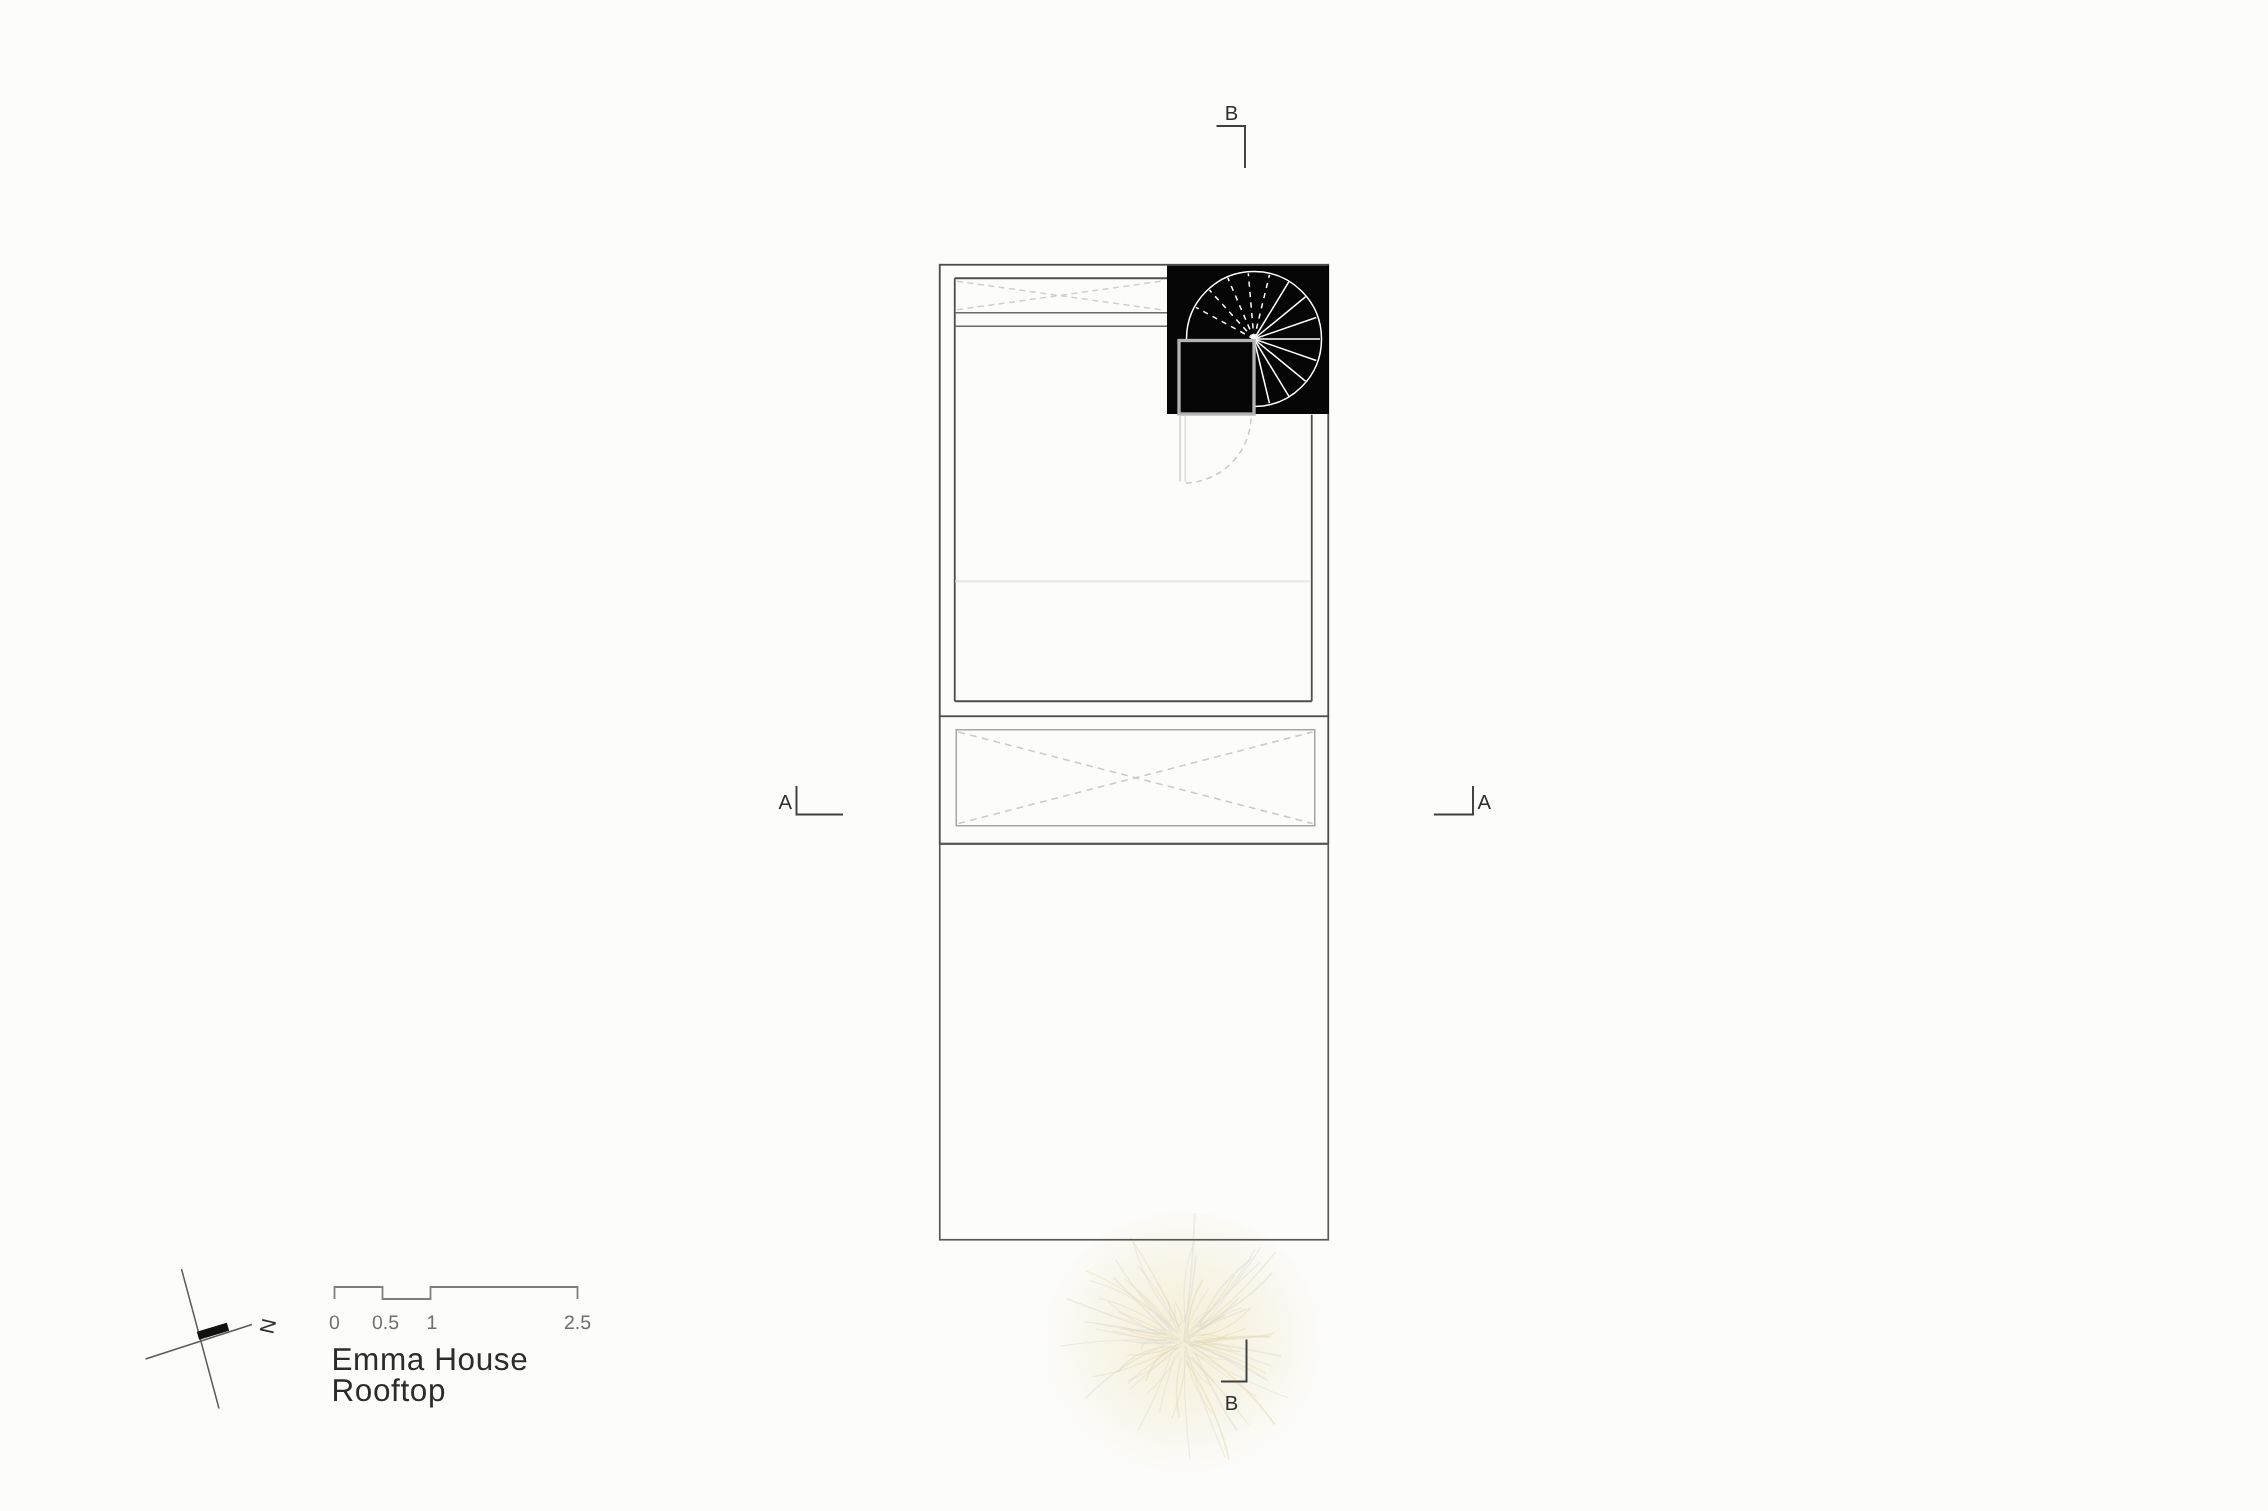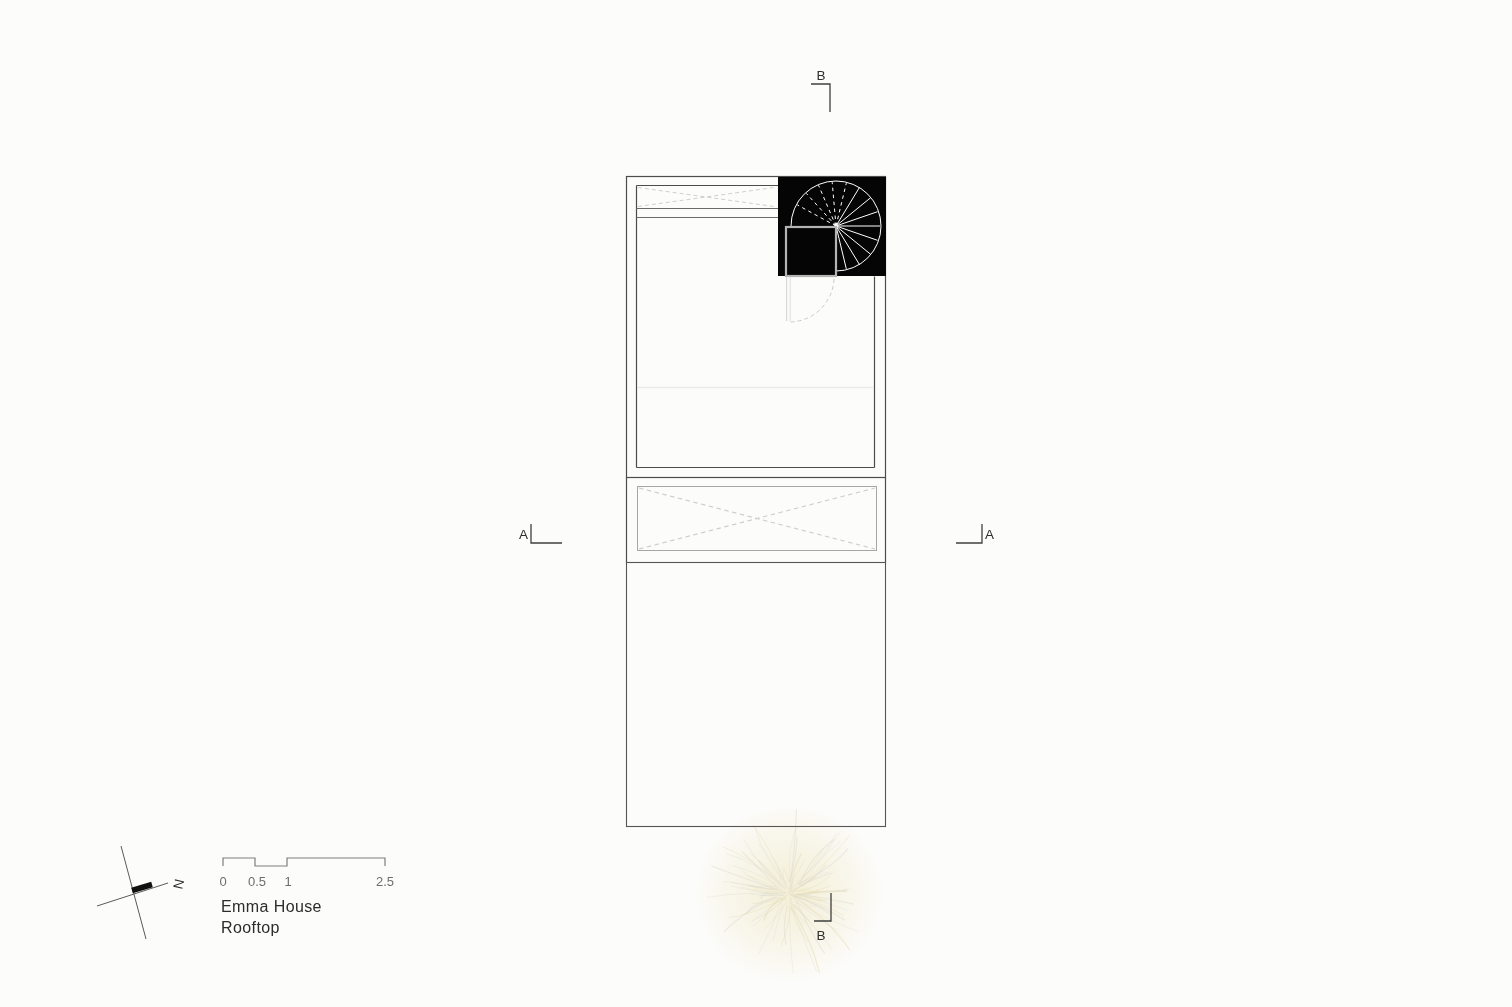--- a/index.html
+++ b/index.html
@@ -20,21 +20,21 @@
   svg text {
     font-family: "Liberation Sans", sans-serif;
     fill: #2e2e2e;
   }
   .marker-text { font-size: 13.5px; }
   .scale-text { font-size: 13px; fill: #6e6e6e; }
   .title-block {
     position: absolute;
     left: 221px;
     top: 897px;
-    font-size: 16px;
+    font-size: 21px;
     line-height: 20.5px;
     letter-spacing: 0.4px;
     color: #2c2c2c;
   }
   .tree-blob {
     position: absolute;
     left: 694px;
     top: 808px;
     width: 190px;
     height: 175px;

